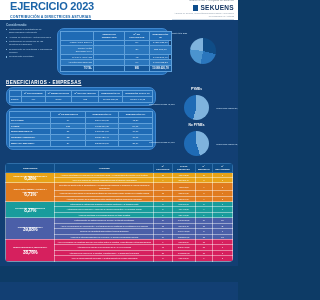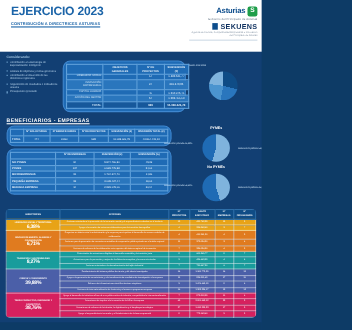--- a/index.html
+++ b/index.html
@@ -6,22 +6,22 @@
   html, body {
     width: 238px; height: 300px;
     background: #0d3b66;
     font-family: "Liberation Sans", sans-serif;
     overflow: hidden;
   }
   .page { position: relative; width: 238px; height: 300px; background: #123f73; }
 
   
   .header {
-    position: relative; height: 47px; background: #ffffff;
-    display: flex; align-items: flex-start; padding: 5px 4px 0 10px;
+    position: relative; height: 20px; background: #ffffff;
+    display: flex; align-items: flex-end; padding: 5px 4px 0 10px;
   }
   .hdr-left { flex: 1; }
   .title {
     font-size: 11px; font-weight: bold; color: #1b64a8;
     letter-spacing: -0.2px; line-height: 12px;
   }
   .subtitle {
     margin-top: 3px; font-size: 3.6px; font-weight: bold; color: #1b64a8;
     text-decoration: underline; letter-spacing: 0.15px; line-height: 5px;
   }

